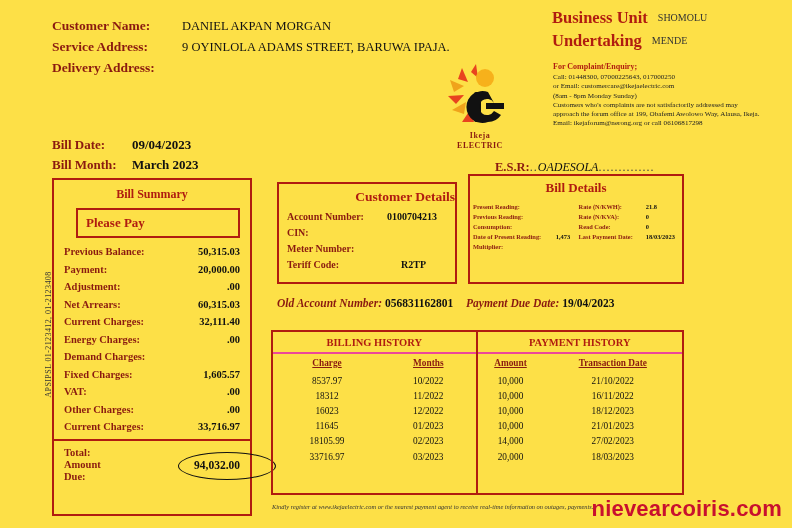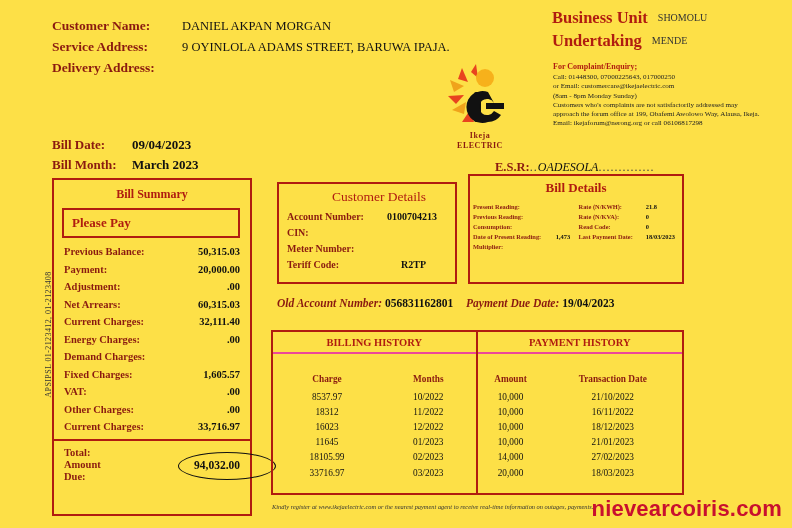--- a/index.html
+++ b/index.html
@@ -179,21 +179,21 @@
     height: 338px;
   }
   #summary h2 {
     margin: 7px 0 6px 0;
     text-align: center;
     color: #b01c10;
     font-size: 12px;
     font-weight: bold;
   }
   #pleasepay {
-    margin: 0 10px 8px 8px;
+    margin: 0 10px 8px 22px;
     border: 2px solid #b01c10;
     padding: 5px 8px;
     color: #b01c10;
     font-weight: bold;
     font-size: 13px;
   }
   .sumrows {
     padding: 0 10px;
     font-size: 10.5px;
   }
@@ -248,24 +248,24 @@
   }
   
   #custdet {
     left: 277px;
     top: 182px;
     width: 180px;
     height: 102px;
   }
   #custdet h3 {
     margin: 5px 0 6px 0;
-    text-align: center;
+    text-align: right;
     color: #b01c10;
     font-size: 13.5px;
-    font-weight: normal;
+    font-weight: bold;
     padding-left: 24px;
   }
   #custdet .row {
     display: flex;
     font-size: 10px;
     padding: 0 8px;
     margin-bottom: 5px;
   }
   #custdet .row .k {
     color: #8a1a10;
@@ -358,22 +358,23 @@
     border-bottom: 2px solid #ec4899;
   }
   #hist table {
     width: 100%;
     border-collapse: collapse;
     font-size: 9.3px;
   }
   #hist th {
     color: #8a1a10;
     font-weight: bold;
-    padding: 20px 0 5px 0;
+    padding: 4px 0 5px 0;
     font-size: 9.3px;
+    text-decoration: underline;
   }
   #hist td {
     text-align: center;
     padding: 2.6px 0;
     color: #111;
   }
   
   #foot {
     position: absolute;
     left: 272px;

